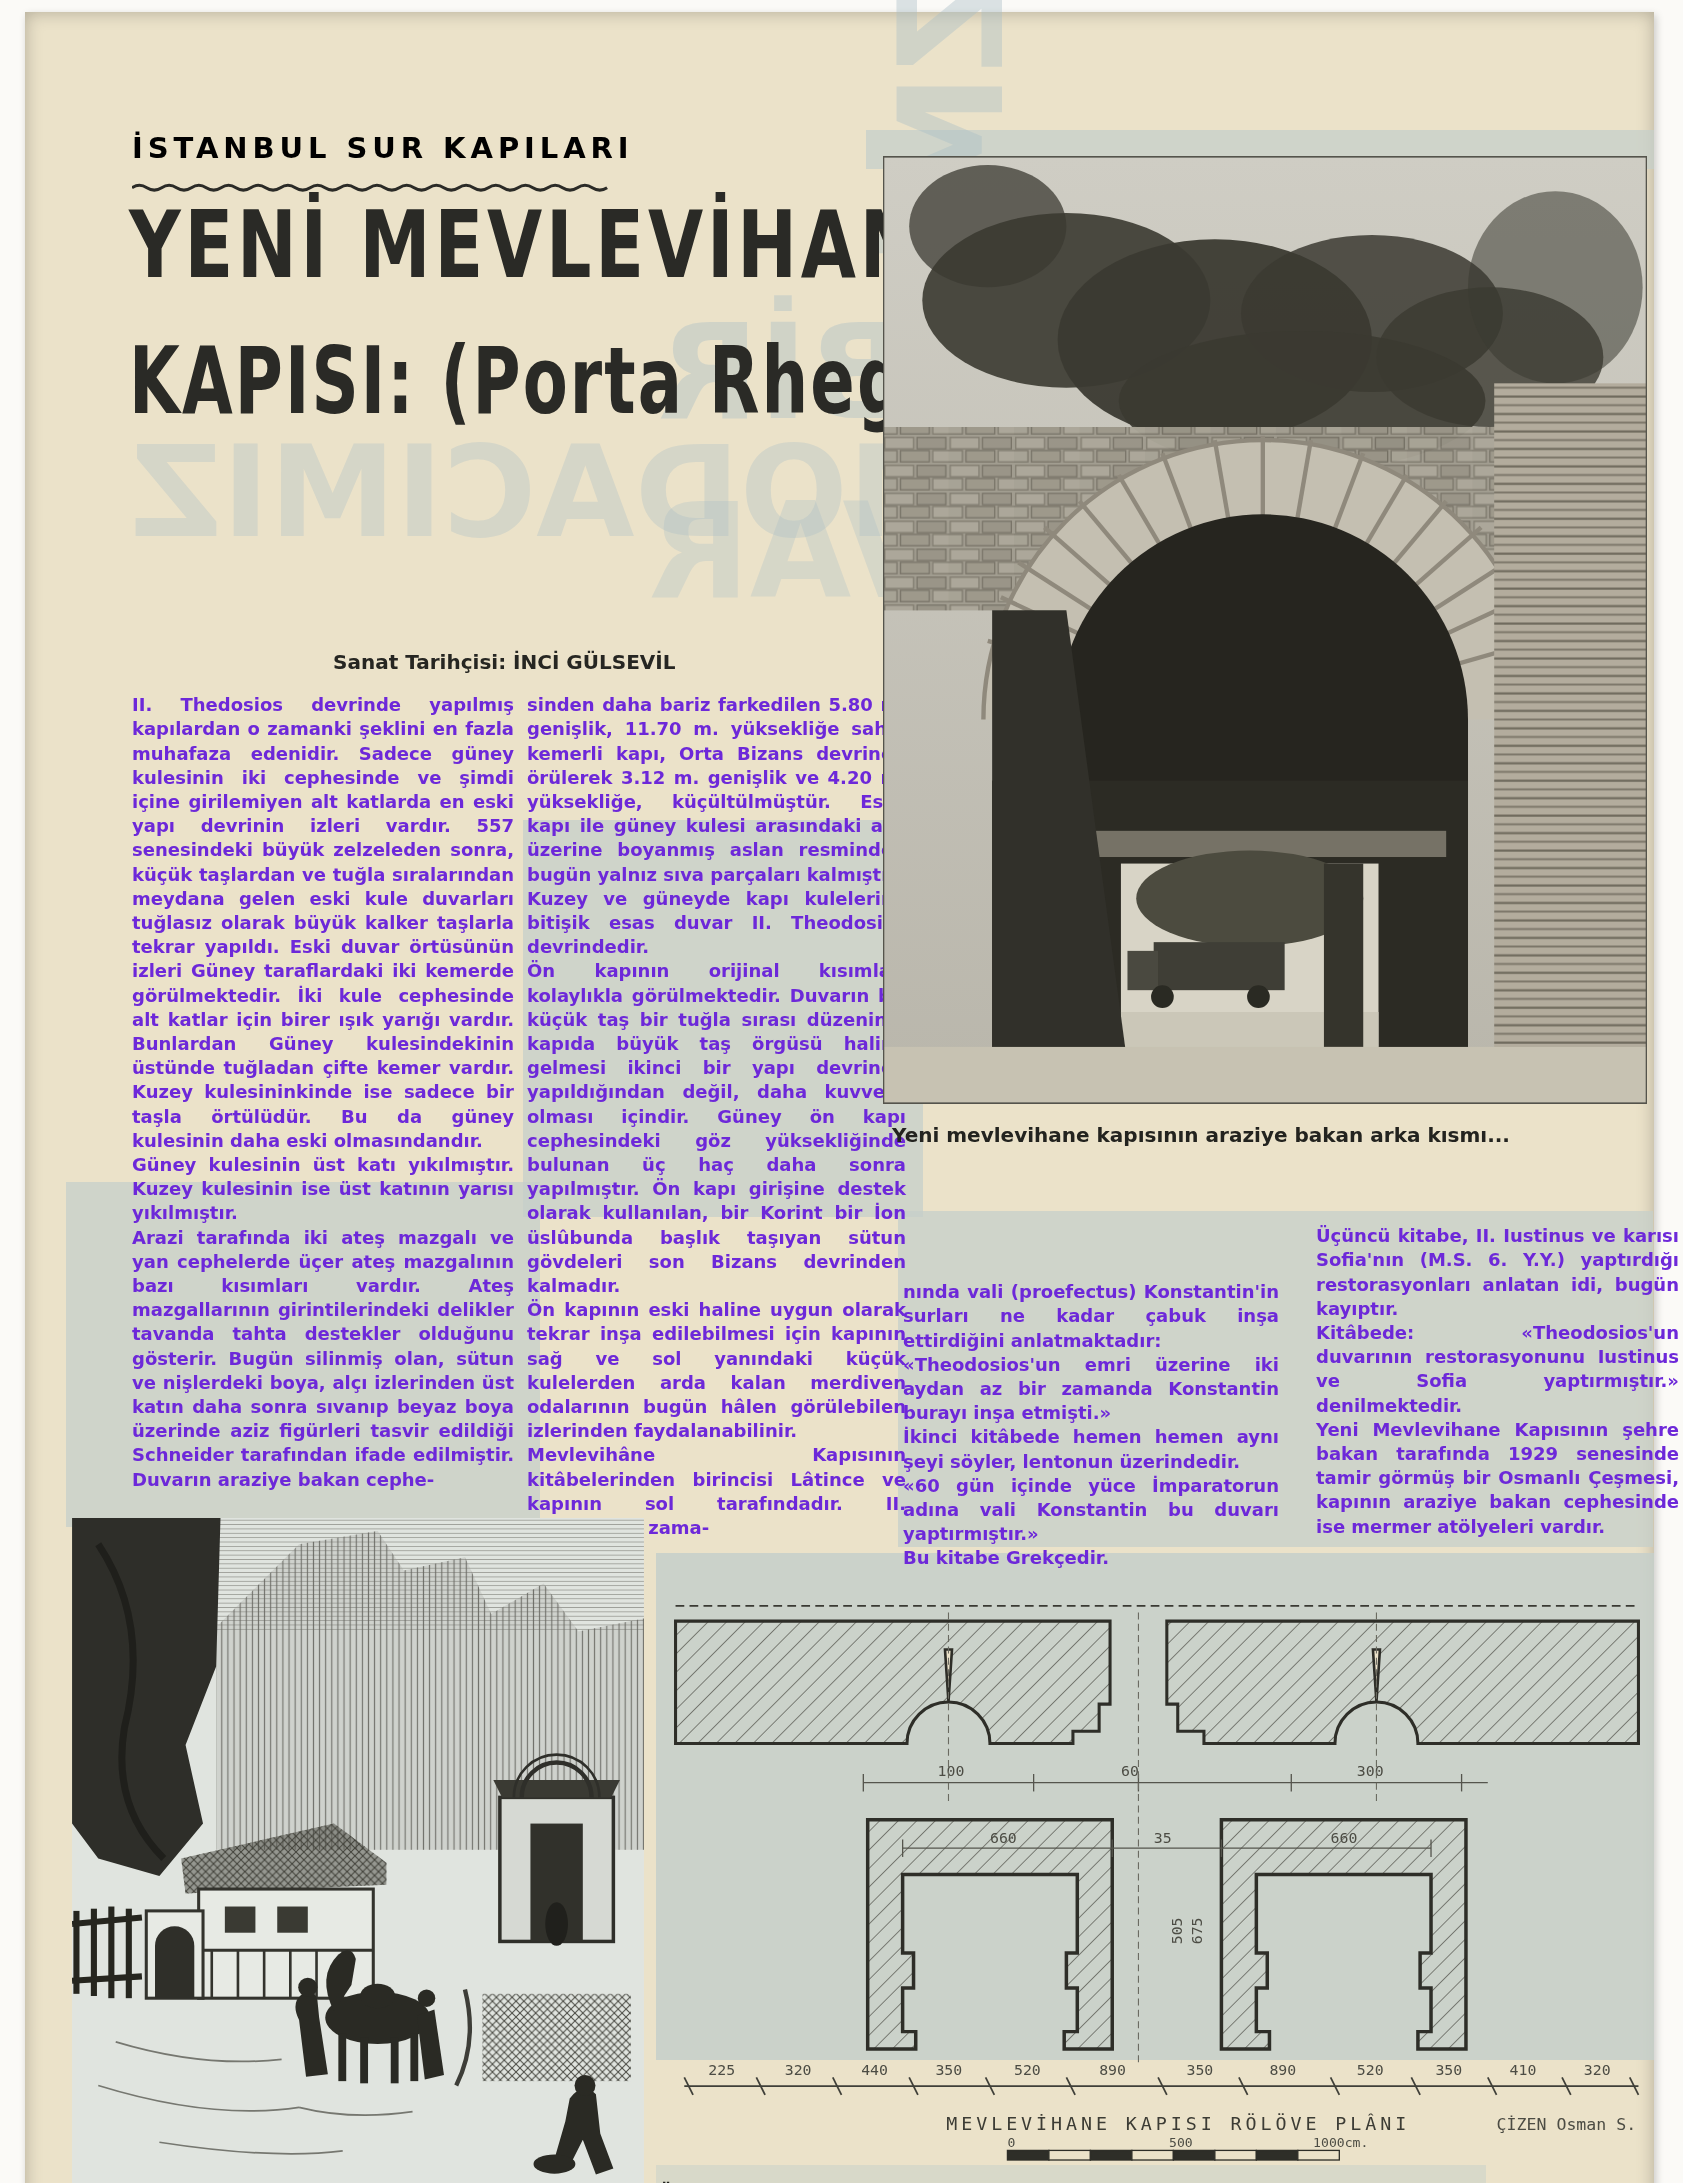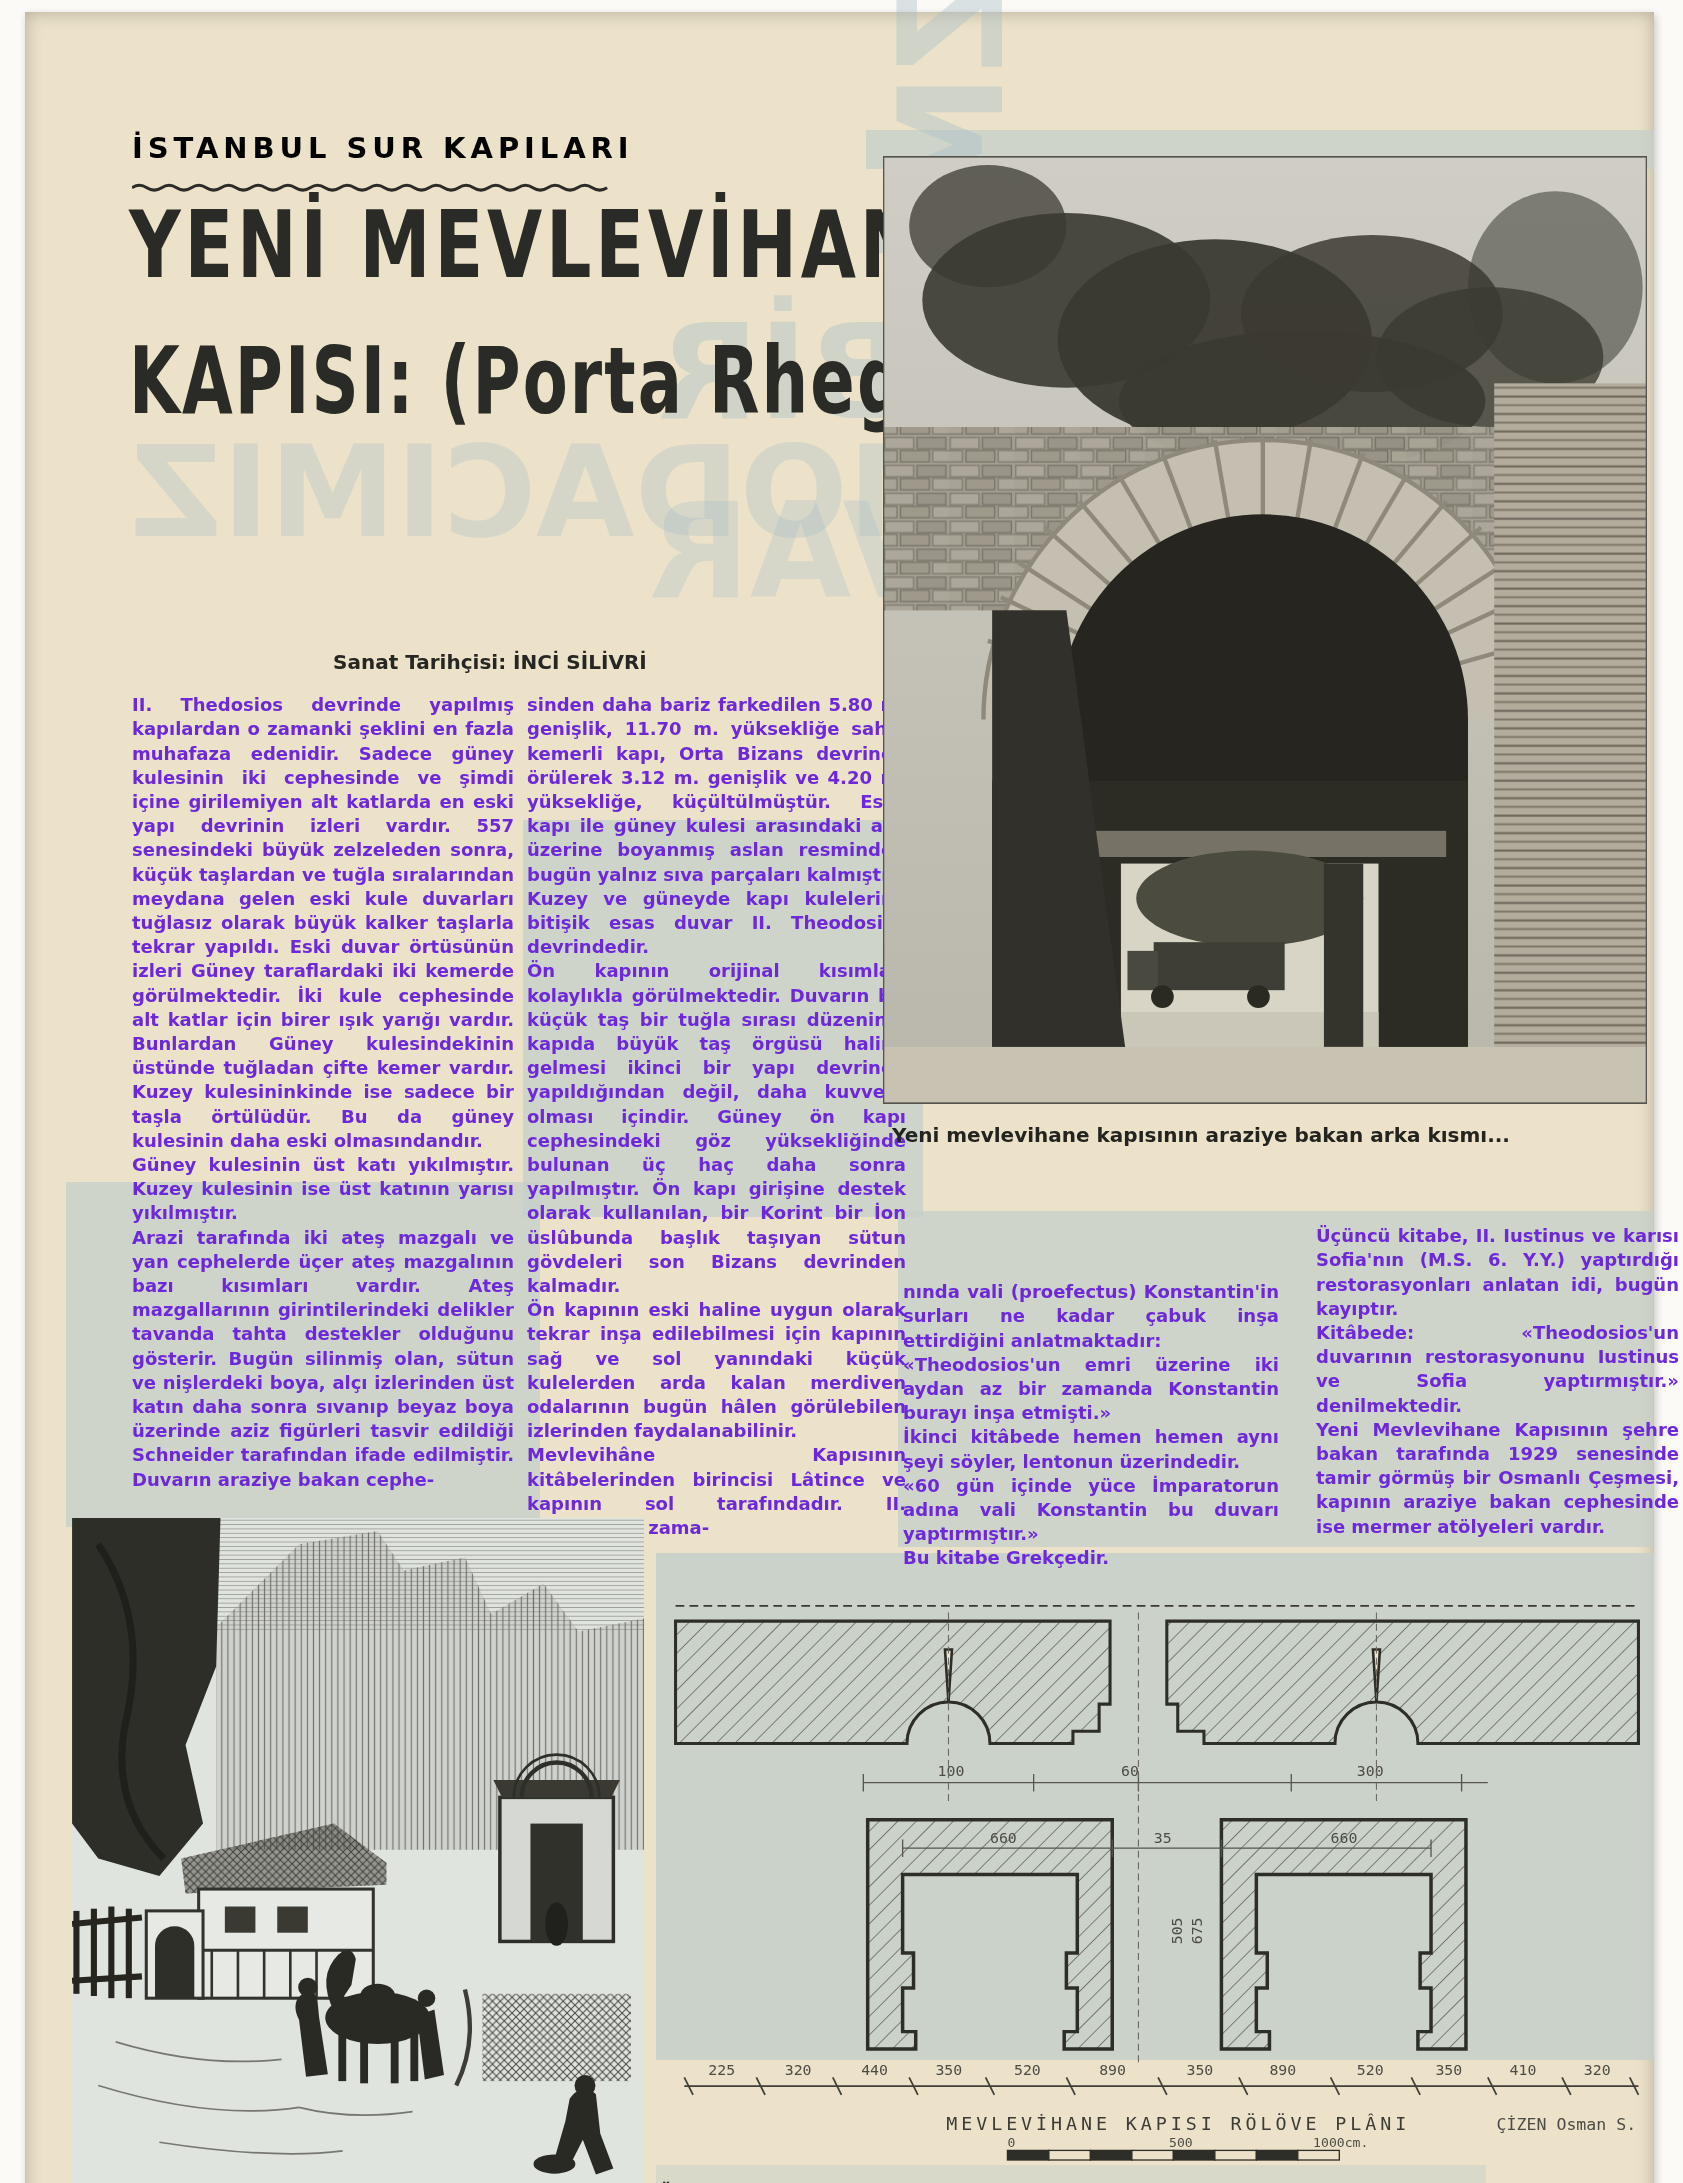--- a/index.html
+++ b/index.html
@@ -43,21 +43,21 @@
 
     <div class="abs kicker" style="left:107px;top:119px;">İSTANBUL SUR KAPILARI</div>
     <svg class="abs" style="left:107px;top:170px;" width="476" height="11.4" viewBox="0 0 1090 26">
       <path d="M0,13 q17,-11 34,0 t34,0 t34,0 t34,0 t34,0 t34,0 t34,0 t34,0 t34,0 t34,0 t34,0 t34,0 t34,0 t34,0 t34,0 t34,0 t34,0 t34,0 t34,0 t34,0 t34,0 t34,0 t34,0 t34,0 t34,0 t34,0 t34,0 t34,0 t34,0 t34,0 t34,0 t34,0" fill="none" stroke="#2b2b27" stroke-width="7"></path>
     </svg>
 
     <div class="abs headline" style="left:104px;top:188px;transform:scale(.87,1.12);">YENİ MEVLEVİHANE</div>
     <div class="abs headline" style="left:104px;top:324px;transform:scale(.80,1.12);letter-spacing:2.6px;">KAPISI: (Porta Rhegiou)</div>
 
 
-    <div class="abs byline" style="left:308px;top:638px;">Sanat Tarihçisi: İNCİ SİLİVRİ</div>
+    <div class="abs byline" style="left:308px;top:638px;">Sanat Tarihçisi: İNCİ GÜLSEVİL</div>
 
     <div class="abs bodycol" style="left:107px;top:681px;width:382px;">II. Thedosios devrinde yapılmış kapılardan o zamanki şeklini en fazla muhafaza edenidir. Sadece güney kulesinin iki cephesinde ve şimdi içine girilemiyen alt katlarda en eski yapı devrinin izleri vardır. 557 senesindeki büyük zelzeleden sonra, küçük taşlardan ve tuğla sıralarından meydana gelen eski kule duvarları tuğlasız olarak büyük kalker taşlarla tekrar yapıldı. Eski duvar örtüsünün izleri Güney taraflardaki iki kemerde görülmektedir. İki kule cephesinde alt katlar için birer ışık yarığı vardır. Bunlardan Güney kulesindekinin üstünde tuğladan çifte kemer vardır. Kuzey kulesininkinde ise sadece bir taşla örtülüdür. Bu da güney kulesinin daha eski olmasındandır.
 Güney kulesinin üst katı yıkılmıştır. Kuzey kulesinin ise üst katının yarısı yıkılmıştır.
 Arazi tarafında iki ateş mazgalı ve yan cephelerde üçer ateş mazgalının bazı kısımları vardır. Ateş mazgallarının girintilerindeki delikler tavanda tahta destekler olduğunu gösterir. Bugün silinmiş olan, sütun ve nişlerdeki boya, alçı izlerinden üst katın daha sonra sıvanıp beyaz boya üzerinde aziz figürleri tasvir edildiği Schneider tarafından ifade edilmiştir. Duvarın araziye bakan cephe-</div>
     <div class="abs bodycol" style="left:502px;top:681px;width:379px;">sinden daha bariz farkedilen 5.80 m. genişlik, 11.70 m. yüksekliğe sahip kemerli kapı, Orta Bizans devrinde örülerek 3.12 m. genişlik ve 4.20 m. yüksekliğe, küçültülmüştür. Esas kapı ile güney kulesi arasındaki alçı üzerine boyanmış aslan resminden bugün yalnız sıva parçaları kalmıştır.
 Kuzey ve güneyde kapı kulelerine bitişik esas duvar II. Theodosios devrindedir.
 Ön kapının orijinal kısımları kolaylıkla görülmektedir. Duvarın bir küçük taş bir tuğla sırası düzeninin kapıda büyük taş örgüsü haline gelmesi ikinci bir yapı devrinde yapıldığından değil, daha kuvvetli olması içindir. Güney ön kapı cephesindeki göz yüksekliğinde bulunan üç haç daha sonra yapılmıştır. Ön kapı girişine destek olarak kullanılan, bir Korint bir İon üslûbunda başlık taşıyan sütun gövdeleri son Bizans devrinden kalmadır.
 Ön kapının eski haline uygun olarak tekrar inşa edilebilmesi için kapının sağ ve sol yanındaki küçük kulelerden arda kalan merdiven odalarının bugün hâlen görülebilen izlerinden faydalanabilinir.
 Mevlevihâne Kapısının kitâbelerinden birincisi Lâtince ve kapının sol tarafındadır. II. Theodosios zama-</div>
     <div class="abs bodycol" style="left:878px;top:1268px;width:376px;">nında vali (proefectus) Konstantin'in surları ne kadar çabuk inşa ettirdiğini anlatmaktadır:

